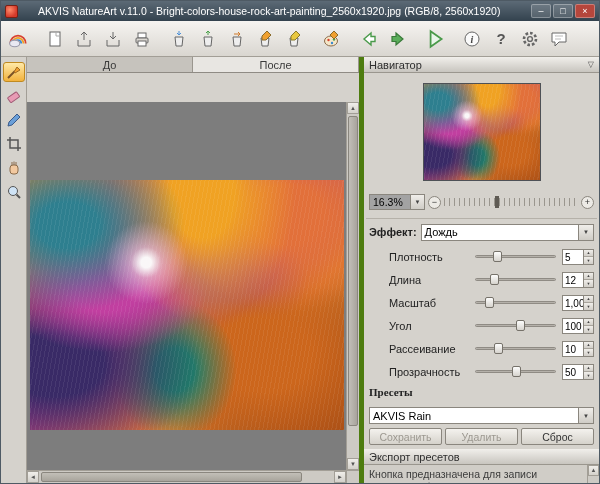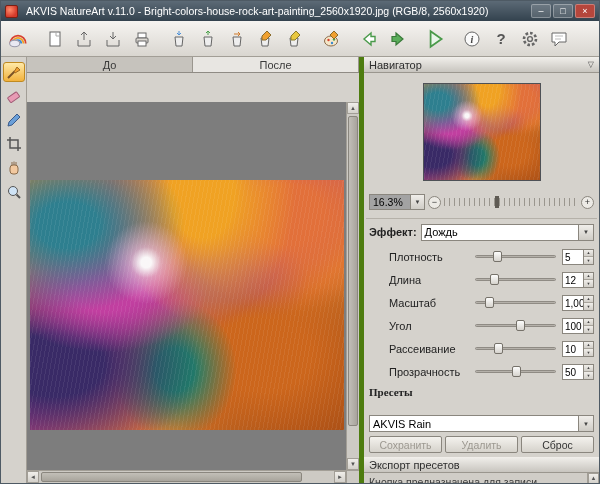--- a/index.html
+++ b/index.html
@@ -1,20 +1,20 @@
 <!DOCTYPE html>
 <html><head>
 <meta charset="utf-8">
 <style>
   * { margin:0; padding:0; box-sizing:border-box; }
   html,body { background:#9aa0a6; font-family:"Liberation Sans",sans-serif; }
   .window { position:relative; width:600px; height:484px; background:#d5d2cc; border:1px solid #4e5a64; overflow:hidden; }
 
   
-  .titlebar { height:20px; background:linear-gradient(#5c6a76,#33424e); display:flex; align-items:center; padding:0 4px; gap:8px; }
+  .titlebar { height:20px; background:linear-gradient(#5c6a76,#33424e); display:flex; align-items:center; padding:0 4px; gap:20px; }
   .app-icon { width:13px; height:13px; border-radius:2px; background:radial-gradient(circle at 35% 35%, #ff8a6a, #d43a2a 70%); border:1px solid #7a1f14; flex:none; }
   .title-text { color:#fff; font-size:10.5px; flex:1; white-space:nowrap; overflow:hidden; }
   .win-controls { display:flex; gap:2px; flex:none; }
   .win-btn { width:20px; height:14px; font-size:9px; color:#fff; display:flex; align-items:center; justify-content:center; background:rgba(255,255,255,.14); border:1px solid rgba(255,255,255,.3); border-radius:2px; cursor:default; }
   .win-btn.close { background:#b5463c; }
 
   
   .toolbar { height:36px; background:linear-gradient(#f6f4f1,#d9d6d0); border-bottom:1px solid #a29e96; display:flex; align-items:center; padding:0 3px; gap:1px; }
   .tb-btn { width:28px; height:28px; display:flex; align-items:center; justify-content:center; border-radius:3px; flex:none; }
   .tb-gap { width:7px; flex:none; }
@@ -90,21 +90,21 @@
   .param-slider { flex:1; height:14px; position:relative; margin-right:6px; }
   .slider-track { position:absolute; left:0; right:0; top:5px; height:3px; background:#b5b1aa; border:1px solid #8f8b84; border-radius:2px; }
   .slider-thumb { position:absolute; top:1px; width:9px; height:11px; margin-left:-4px; background:linear-gradient(#fdfdfc,#d6d3cd); border:1px solid #76726a; border-radius:2px; }
   .spinbox { width:32px; height:16px; flex:none; background:#fff; border:1px solid #8a867e; display:flex; }
   .spin-value { flex:1; font-size:10px; padding:2px 0 0 2px; overflow:hidden; }
   .spin-arrows { width:10px; flex:none; display:flex; flex-direction:column; border-left:1px solid #8a867e; }
   .spin-up,.spin-down { flex:1; font-size:4px; color:#444; display:flex; align-items:center; justify-content:center; background:linear-gradient(#f0eeea,#d2cfc9); }
   .spin-up { border-bottom:1px solid #a8a49c; }
 
   .presets-label { flex:none; font-weight:bold; font-size:11px; color:#222; padding:3px 5px 1px;font-family:Liberation Serif, serif; }
-  .preset-dd { margin:16px 5px 0; flex:none; display:flex; height:17px; background:#fff; border:1px solid #8a867e; align-items:center; justify-content:space-between; font-size:11px; }
+  .preset-dd { margin:8px 5px 0; flex:none; display:flex; height:17px; background:#fff; border:1px solid #8a867e; align-items:center; justify-content:space-between; font-size:11px; }
   .preset-buttons { display:flex; gap:3px; padding:4px 5px; flex:none; }
   .btn { flex:1; height:17px; background:linear-gradient(#f4f2ee,#d5d2cb); border:1px solid #8a867e; border-radius:2px; font-size:10.5px; color:#333; display:flex; align-items:center; justify-content:center; }
   .btn.disabled { color:#9c9890; }
 
   .hint-box { flex:1; background:#d0cdc7; font-size:10.5px; color:#3c3c3c; line-height:13px; overflow:hidden; position:relative; }
   .hint-text { padding:3px 16px 0 5px; }
   .hint-scroll { position:absolute; right:0; top:0; bottom:0; width:12px; background:#cdcac4; border-left:1px solid #a29e96; }
 </style>
 </head>
 <body>

